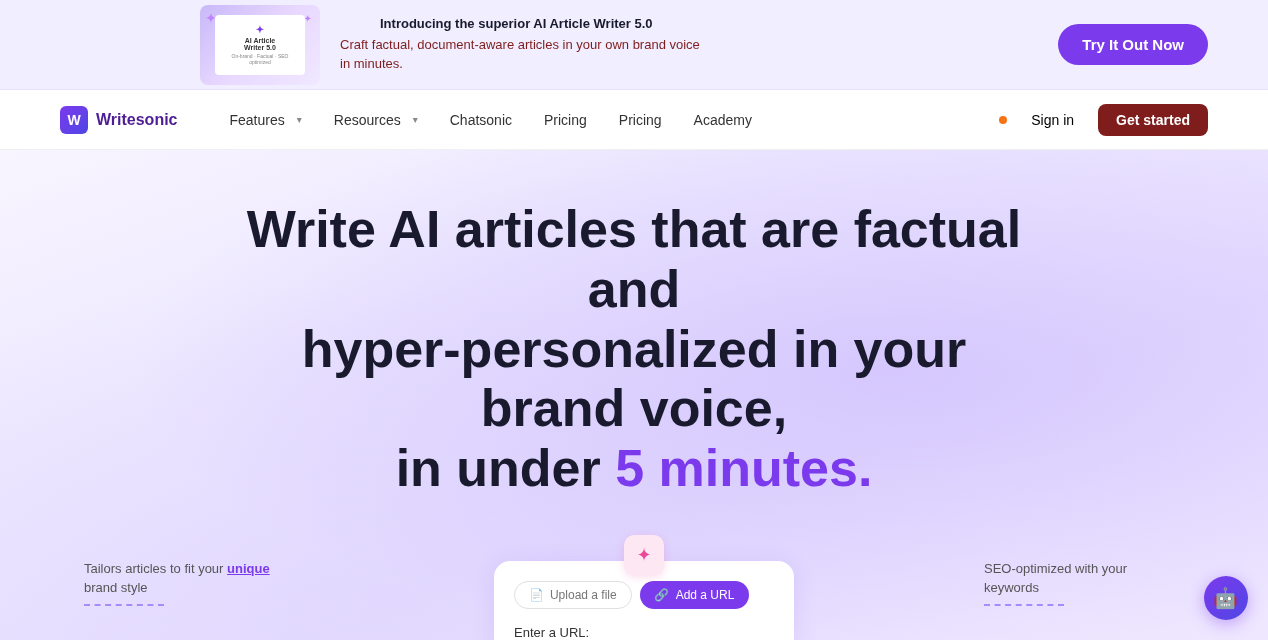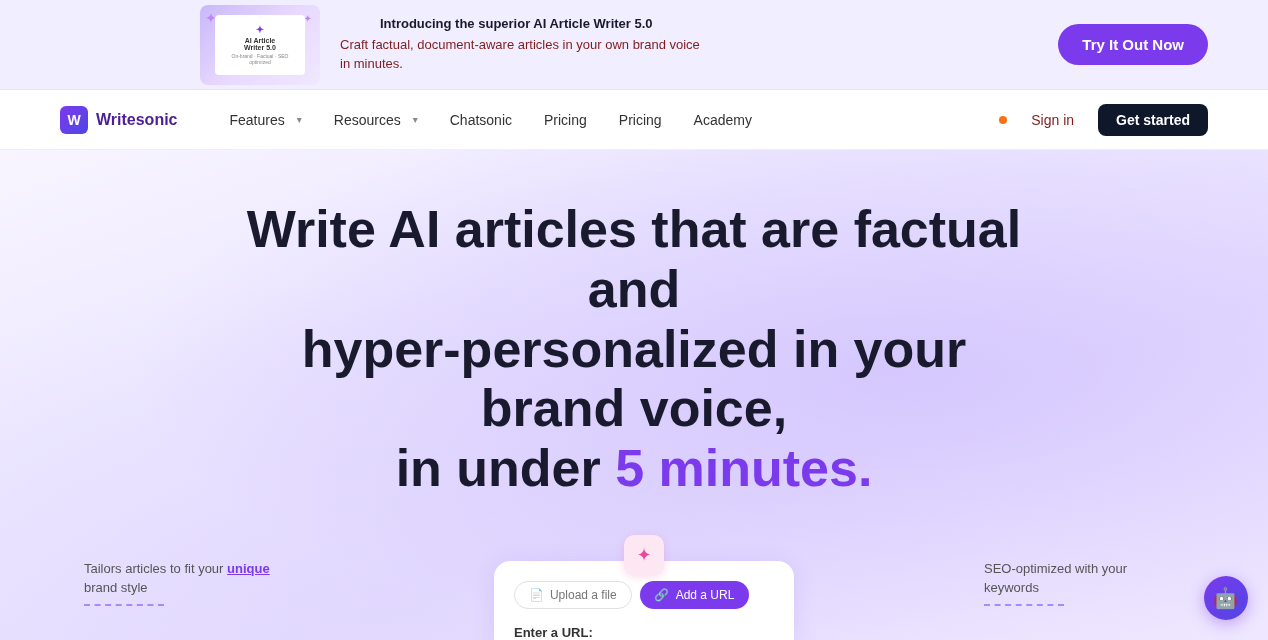--- a/index.html
+++ b/index.html
@@ -158,27 +158,27 @@
     .nav-dot {
       width: 8px;
       height: 8px;
       background: #f97316;
       border-radius: 50%;
     }
     .btn-signin {
       background: none;
       border: none;
       font-size: 14px;
-      color: #7f1d1d;
+      color: #000000;
       cursor: pointer;
       padding: 6px 12px;
       font-weight: 500;
     }
     .btn-getstarted {
-      background: #0f172a;
+      background: #7f1d1d;
       color: white;
       border: none;
       border-radius: 8px;
       padding: 8px 18px;
       font-size: 14px;
       font-weight: 600;
       cursor: pointer;
     }
 
     
@@ -305,21 +305,21 @@
       color: #777;
       border-color: #e0e0e0;
     }
     .url-input-group {
       margin-bottom: 0;
     }
     .url-label {
       font-size: 13px;
       color: #333;
       margin-bottom: 0;
-      font-weight: 700;
+      font-weight: 400;
     }
 
     
     .upload-icon-float {
       position: absolute;
       top: -10px;
       left: 50%;
       transform: translateX(-50%);
       width: 40px;
       height: 40px;

